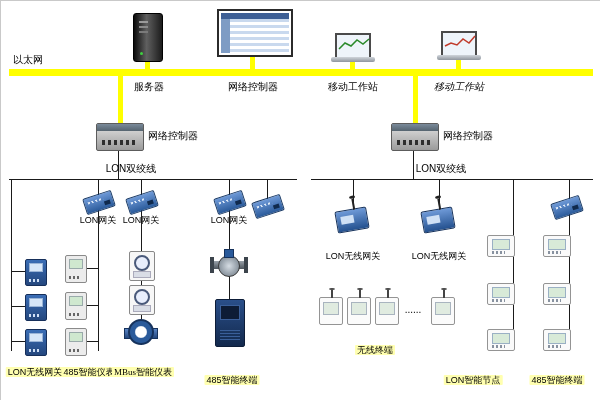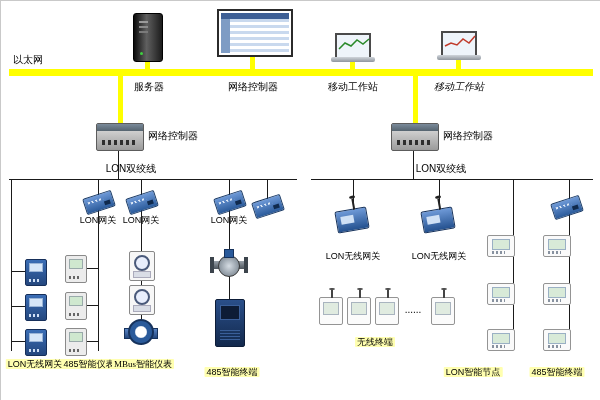--- a/index.html
+++ b/index.html
@@ -8,21 +8,21 @@
   
   .hline{position:absolute;height:1px;background:#1a1a1a;z-index:1;}
   .vline{position:absolute;width:1px;background:#1a1a1a;z-index:1;}
   .ybus{position:absolute;background:#ffff00;z-index:2;}
   .yline{position:absolute;width:5px;background:#ffff00;z-index:2;}
 
   
   .label{position:absolute;font-size:10px;line-height:1.15;color:#000;white-space:nowrap;transform:translateX(-50%);z-index:6;}
   .label.la{transform:none;}
   .label.sm{font-size:9px;}
-  .glabel{font-size:9px;background:#ffffb0;padding:0 2px;border-radius:1px;}
+  .glabel{font-size:9px;background:#ffffb0;padding:0 2px;border-radius:1px;margin-top:8px;}
 
   
   .dev{position:absolute;z-index:4;}
 
   .server{background:linear-gradient(90deg,#0b0b0b,#606060 45%,#1c1c1c);border-radius:3px;border:1px solid #000;}
   .srv-slot{position:absolute;left:5px;top:7px;width:9px;height:2px;background:#9a9a9a;box-shadow:0 5px 0 #8a8a8a,0 10px 0 #7a7a7a;}
   .srv-led{position:absolute;left:6px;bottom:6px;width:3px;height:3px;border-radius:50%;background:#3fd03f;}
 
   .bigscreen{border:2px solid #2b2b2b;background:#fff;}
   .bs-inner{position:absolute;inset:2px;background:repeating-linear-gradient(180deg,#c9d9ee 0 3px,#ffffff 3px 6px);}

